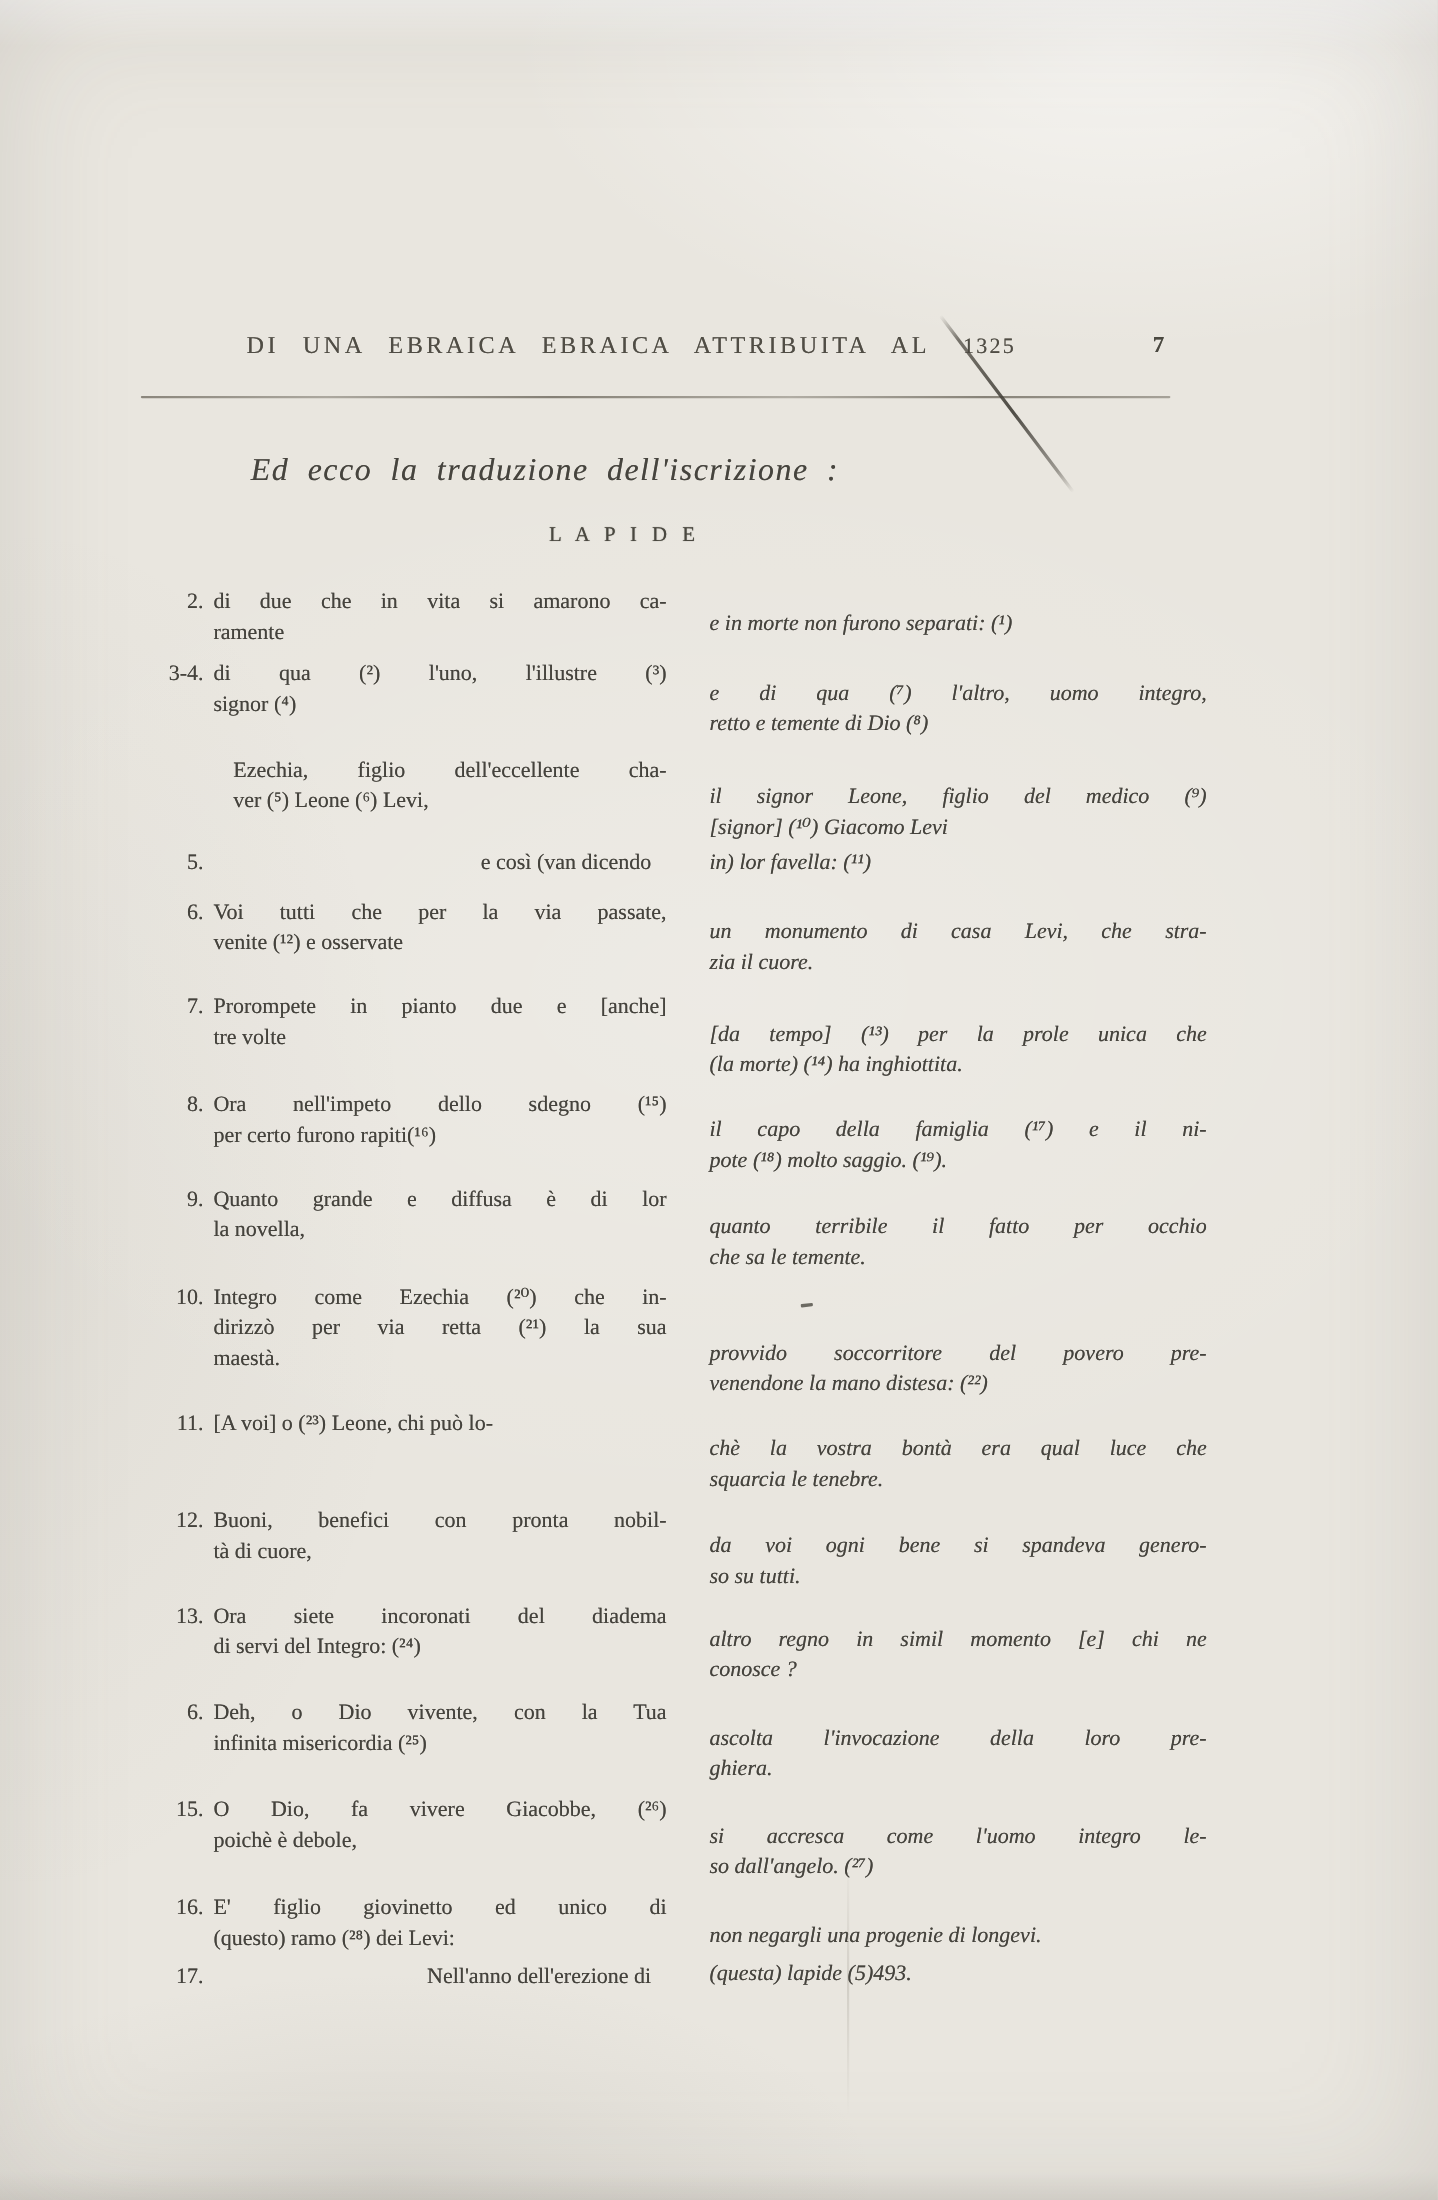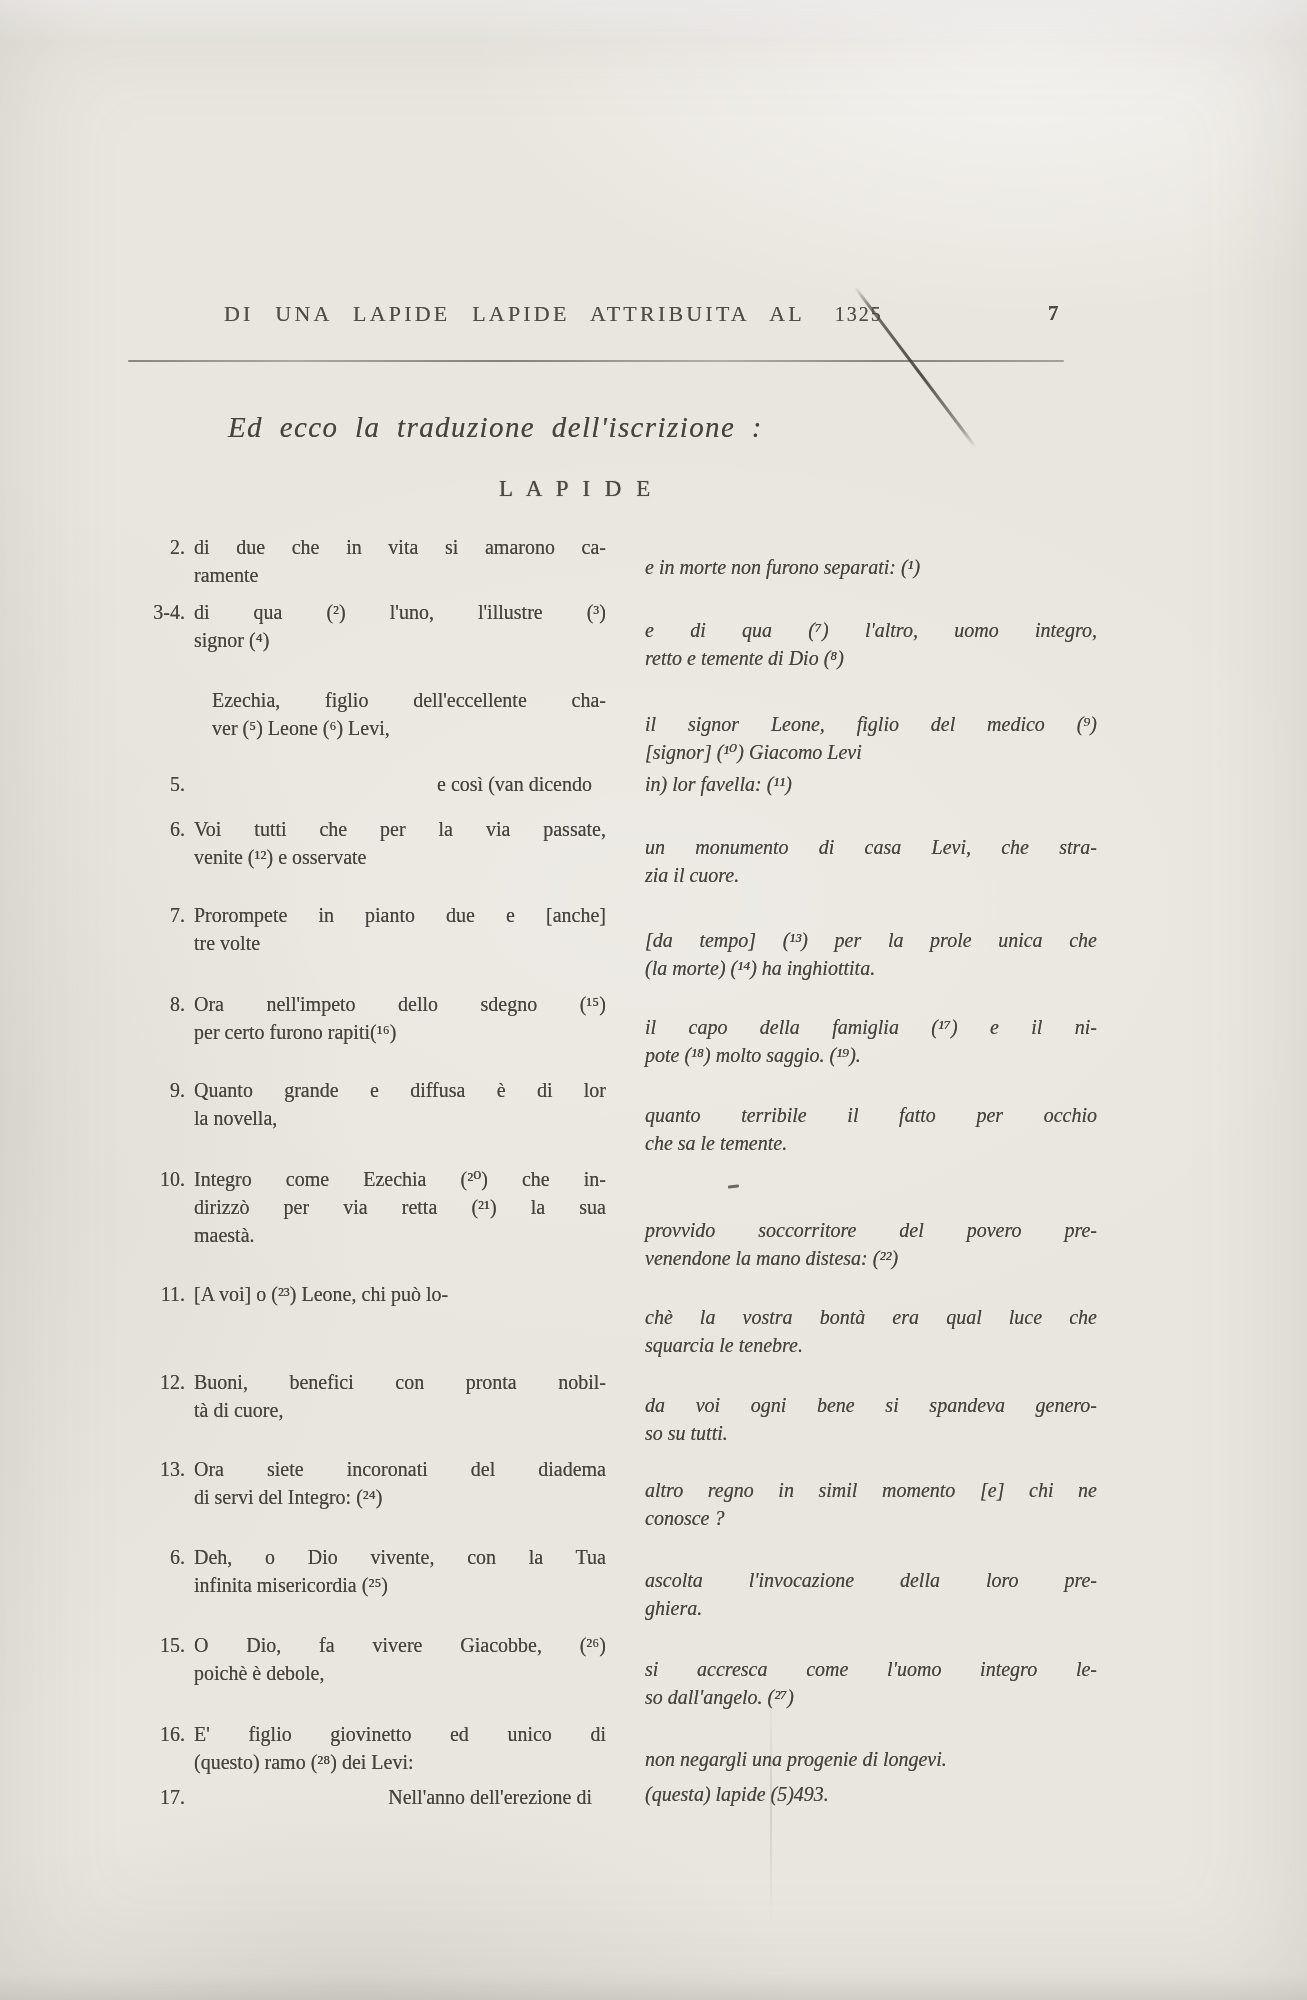--- a/index.html
+++ b/index.html
@@ -63,21 +63,21 @@
   }
   
   .subtitle{
     position:absolute;left:228px;top:411px;
     font-style:italic;font-size:29px;letter-spacing:1.4px;word-spacing:8px;
     color:#46443e;white-space:nowrap;
     text-shadow:0 0 .6px rgba(70,68,62,.65);
   }
   .section-title{
     position:absolute;left:499px;top:476px;
-    font-size:23px;letter-spacing:4.5px;color:#4a4840;white-space:nowrap;
+    font-size:19px;letter-spacing:4.5px;color:#4a4840;white-space:nowrap;
     text-shadow:0 0 .8px rgba(74,72,64,.8);
   }
   
   .col-left,.col-right{position:absolute;top:0;height:2000px;}
   .col-left{left:148px;width:458px;}
   .col-right{left:645px;width:452px;font-style:italic;}
   .lpara,.rpara{
     position:absolute;width:100%;
     font-size:20px;line-height:28px;
     color:#45433d;
@@ -94,21 +94,21 @@
   }
   .txt.right .ln{text-align:right;padding-right:14px;}
 </style>
 </head>
 <body>
 
 <div class="page">
   <div class="texture"></div>
 
   <div class="header">
-    <span class="h-title">DI UNA LAPIDE LAPIDE ATTRIBUITA AL</span><span class="h-year">1325</span>
+    <span class="h-title">DI UNA EBRAICA EBRAICA ATTRIBUITA AL</span><span class="h-year">1325</span>
   </div>
   <div class="page-num">7</div>
   <div class="rule"></div>
   <div class="pencil-mark"></div>
 
   <div class="subtitle">Ed ecco la traduzione dell'iscrizione :</div>
   <div class="section-title">L A P I D E</div>
 
   <div class="col-left">
 

